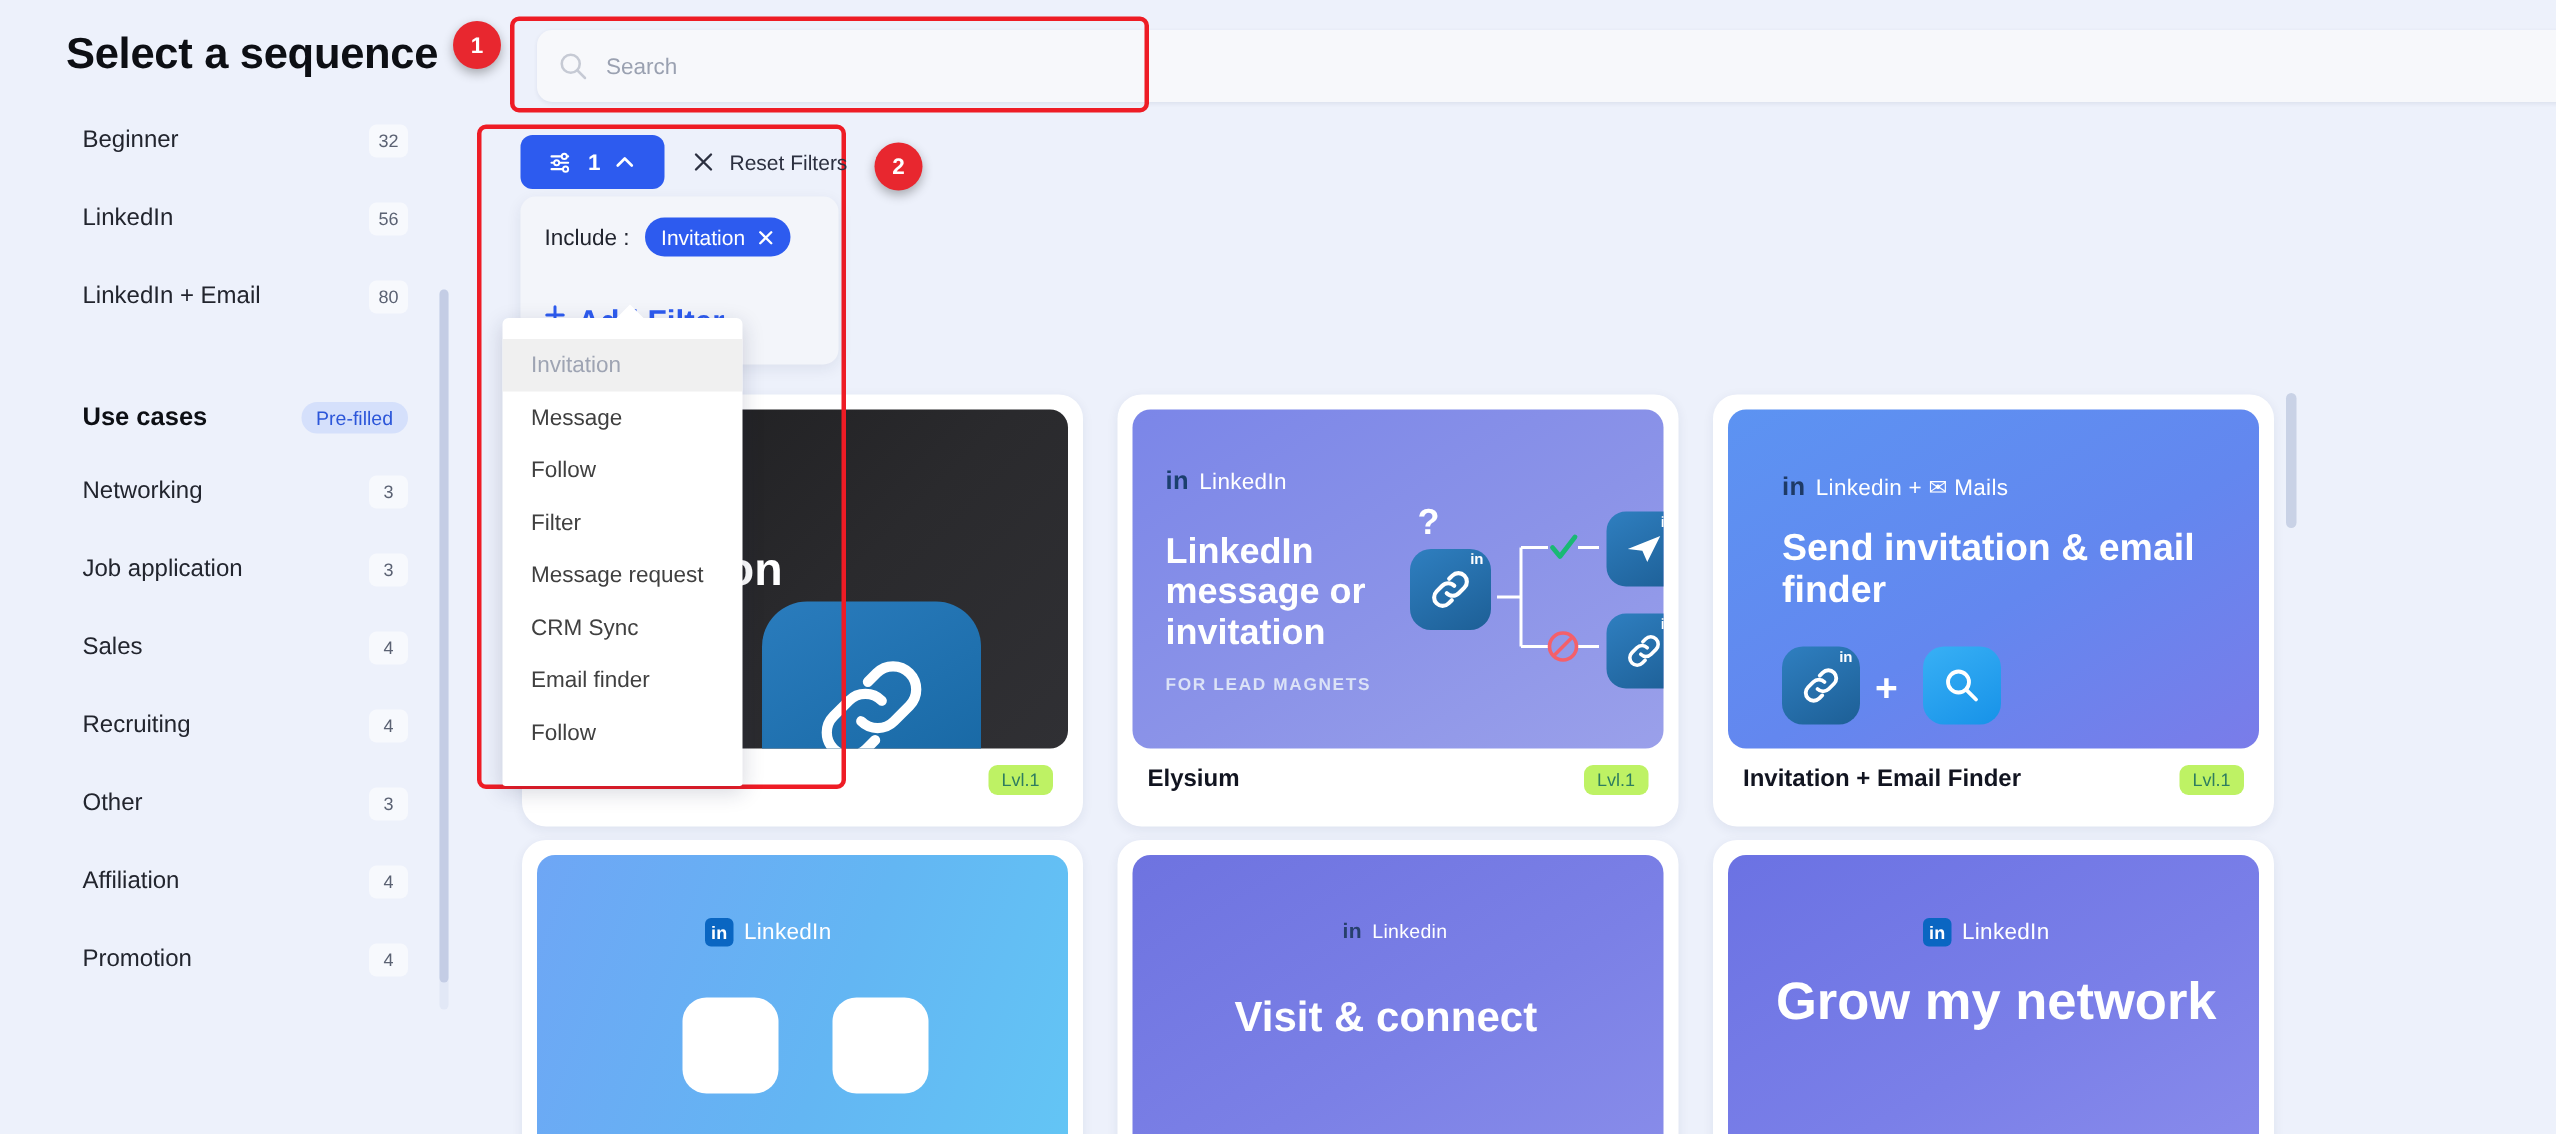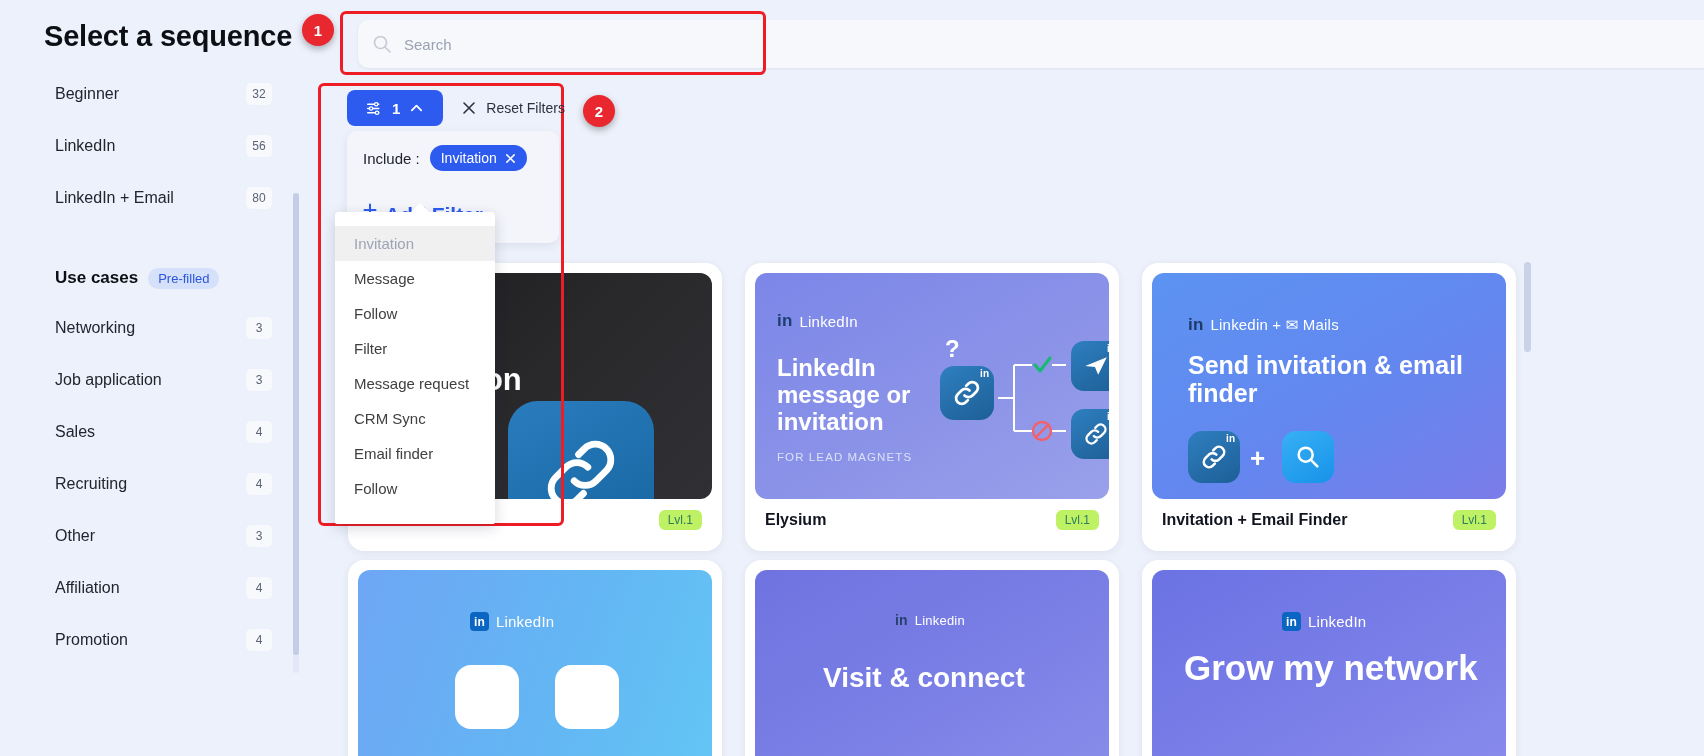--- a/index.html
+++ b/index.html
@@ -69,21 +69,21 @@
   }
   .side-label { font-size: 16px; color: #22252e; }
   .side-count {
     min-width: 26px; height: 22px; padding: 0 6px;
     background: #f7f9fd; border-radius: 5px;
     font-size: 12px; color: #5b6273;
     display: flex; align-items: center; justify-content: center;
   }
   .side-section {
     display: flex; align-items: center; gap: 10px;
-    padding: 0 28px 0 55px; height: 48px; margin-top: 30px;
+    padding: 0 28px 0 55px; height: 48px; margin-top: 30px; justify-content: space-between;
   }
   .side-section-title { font-size: 17px; font-weight: bold; color: #0d0f14; }
   .pill-prefilled {
     background: #d5e0fb; color: #2c56d9; font-size: 13px;
     padding: 3px 10px; border-radius: 12px;
   }
 
   .sb-track {
     position: absolute; left: 293px; top: 193px; width: 6px; height: 480px;
     background: #e2e8f6; border-radius: 3px;
@@ -181,21 +181,21 @@
   .in-badge {
     width: 19px; height: 19px; border-radius: 4px; background: #0a66c2;
     color: #fff; font-size: 12px; font-weight: bold;
     display: flex; align-items: center; justify-content: center;
     font-family: "Liberation Sans", sans-serif;
   }
   .in-plain { color: #1b3f6e; font-weight: bold; font-size: 17px; }
   .thumb-h {
     position: absolute; color: #fff; font-weight: bold; line-height: 1.12;
   }
-  .thumb-sub { position: absolute; color: #dbe2f7; font-size: 11.5px; letter-spacing: 1.1px; font-weight: normal; text-align: right; }
+  .thumb-sub { position: absolute; color: #dbe2f7; font-size: 11.5px; letter-spacing: 1.1px; font-weight: bold; text-align: right; }
 
   .app-icon {
     position: absolute; border-radius: 14px;
     display: flex; align-items: center; justify-content: center;
   }
   .ic-sup {
     position: absolute; right: 5px; top: 2px;
     font-size: 10px; font-weight: bold; color: #fff;
   }
 

